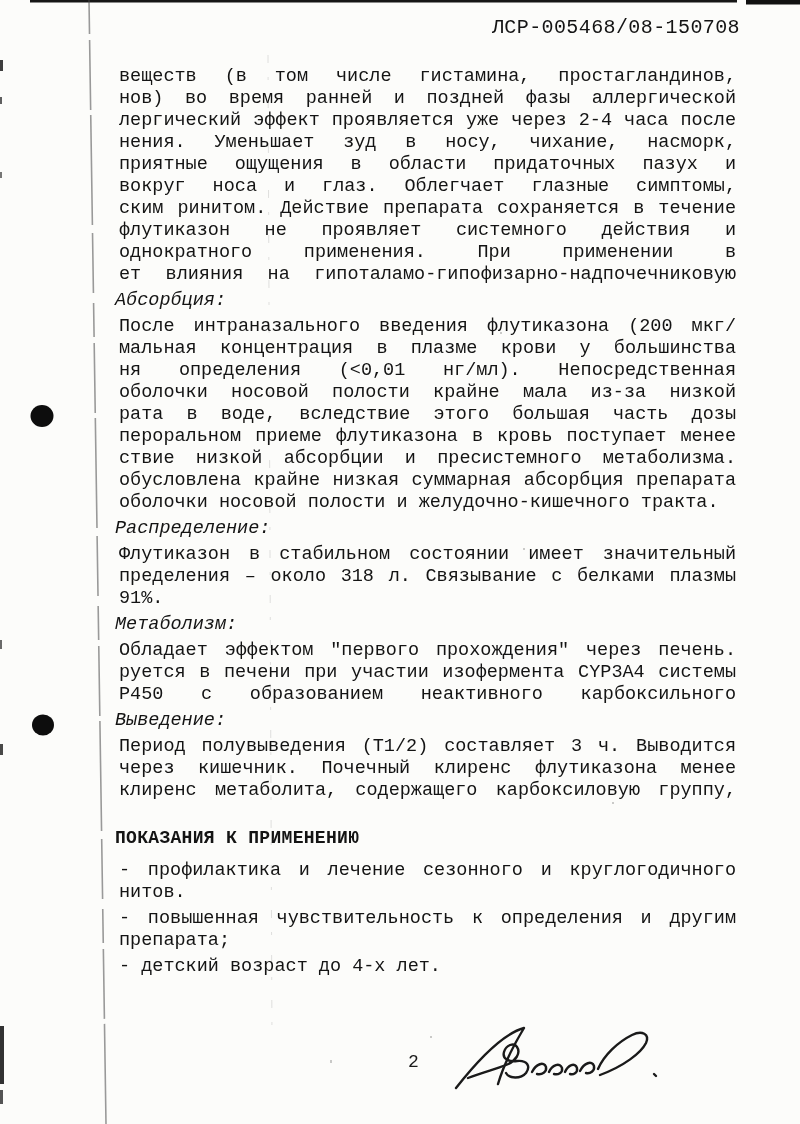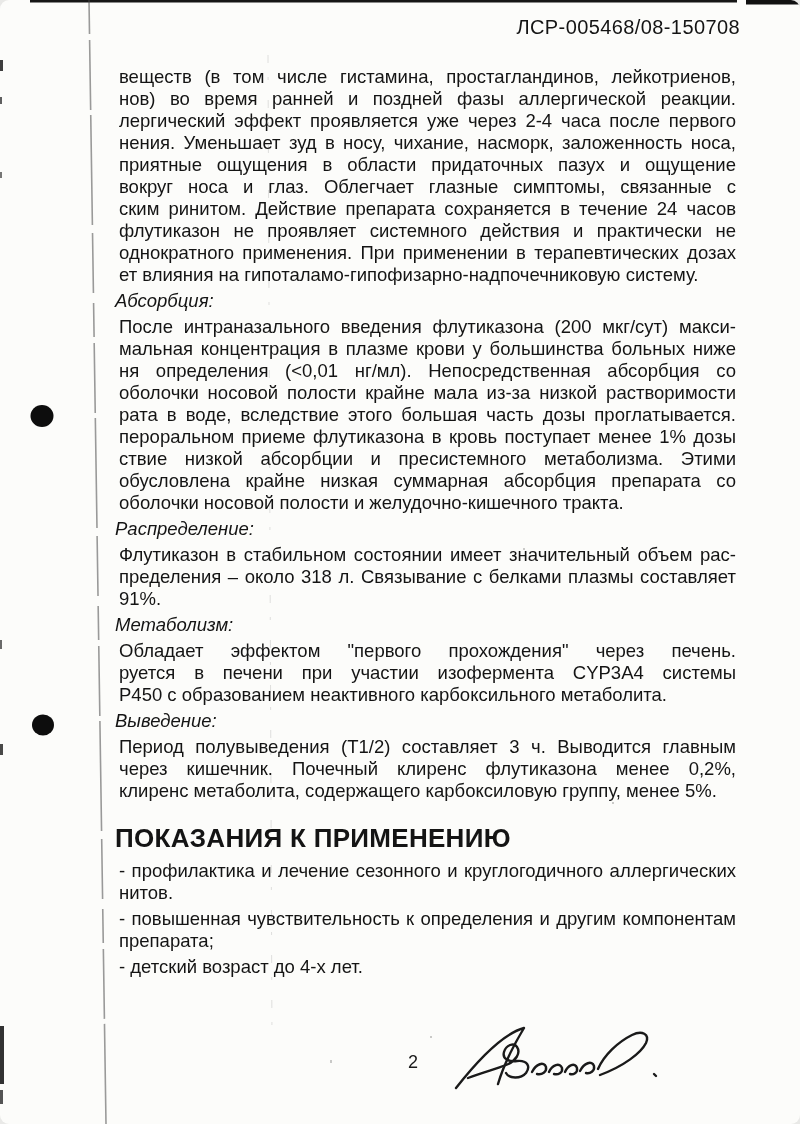--- a/index.html
+++ b/index.html
@@ -1,43 +1,42 @@
 <!DOCTYPE html>
 <html><head>
 <meta charset="utf-8">
 <title>Scanned document page</title>
 <style>
   html,body{margin:0;padding:0;}
   body{width:800px;height:1124px;background:#e9e9e7;}
   .page{
     position:relative;width:800px;height:1124px;overflow:hidden;
     background:#fcfcfa;
-    font-family:Liberation Sans, sans-serif;
+    font-family:Liberation Mono, monospace;
     color:#161616;
-    border-radius:9px;
   }
   .regnum{
     position:absolute;top:16px;right:60px;
     font-size:20px;letter-spacing:.4px;color:#141414;
   }
   .doc-body{
     position:absolute;left:115px;top:62px;width:625px;
     font-size:18.5px;line-height:22px;color:#141414;
   }
   .para{margin:4px;}
   .line{
     text-align:justify;text-align-last:justify;
     height:22px;overflow:hidden;white-space:normal;
   }
   .line.last{text-align-last:left;}
   .h{height:22px;line-height:22px;}
   .h.bi{font-weight:bold;font-style:italic;margin-top:3px;}
   .h.it{font-style:italic;}
   .h.caps{
-    font-weight:bold;font-size:26px;letter-spacing:.3px;
+    font-weight:bold;font-size:18px;letter-spacing:.3px;
     height:24px;line-height:24px;margin-top:24px;margin-bottom:10px;
   }
   .page-number{
     position:absolute;left:408px;top:1052px;font-size:18px;color:#1a1a1a;
   }
   .signature-wrap{position:absolute;left:450px;top:1024px;width:215px;height:80px;}
   .artifacts{position:absolute;left:0;top:0;pointer-events:none;}
 </style>
 </head>
 <body>

